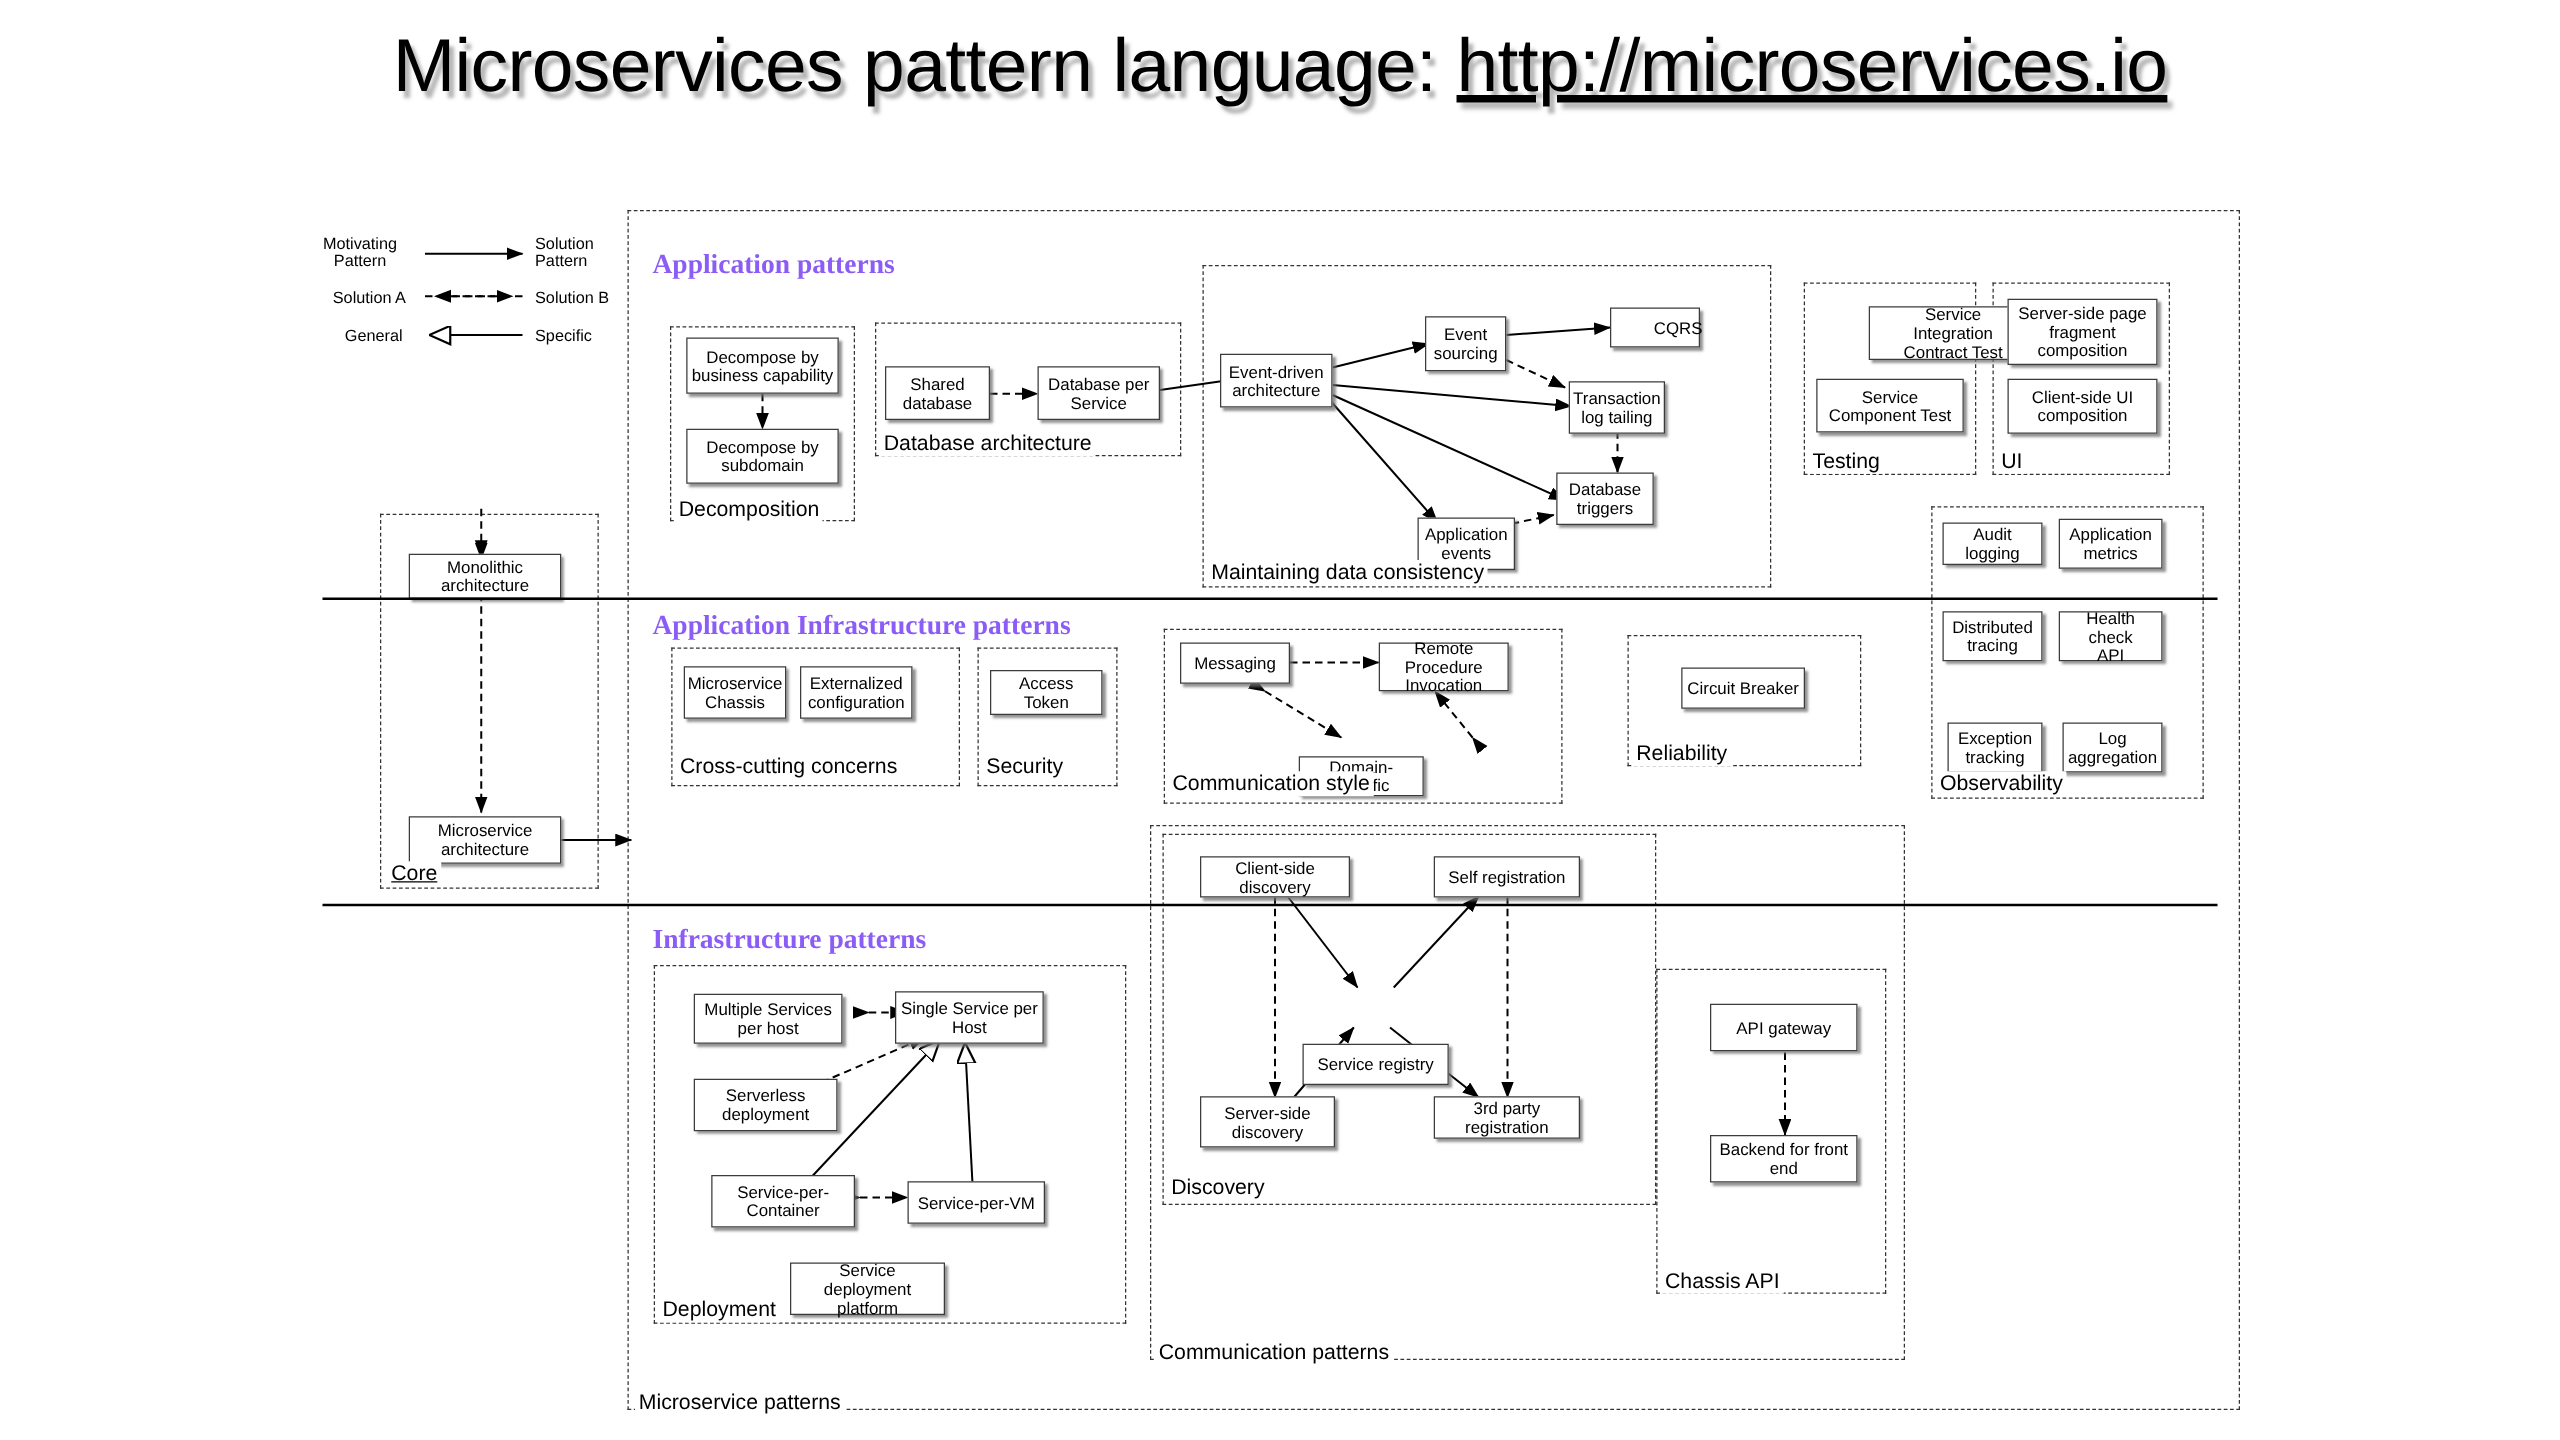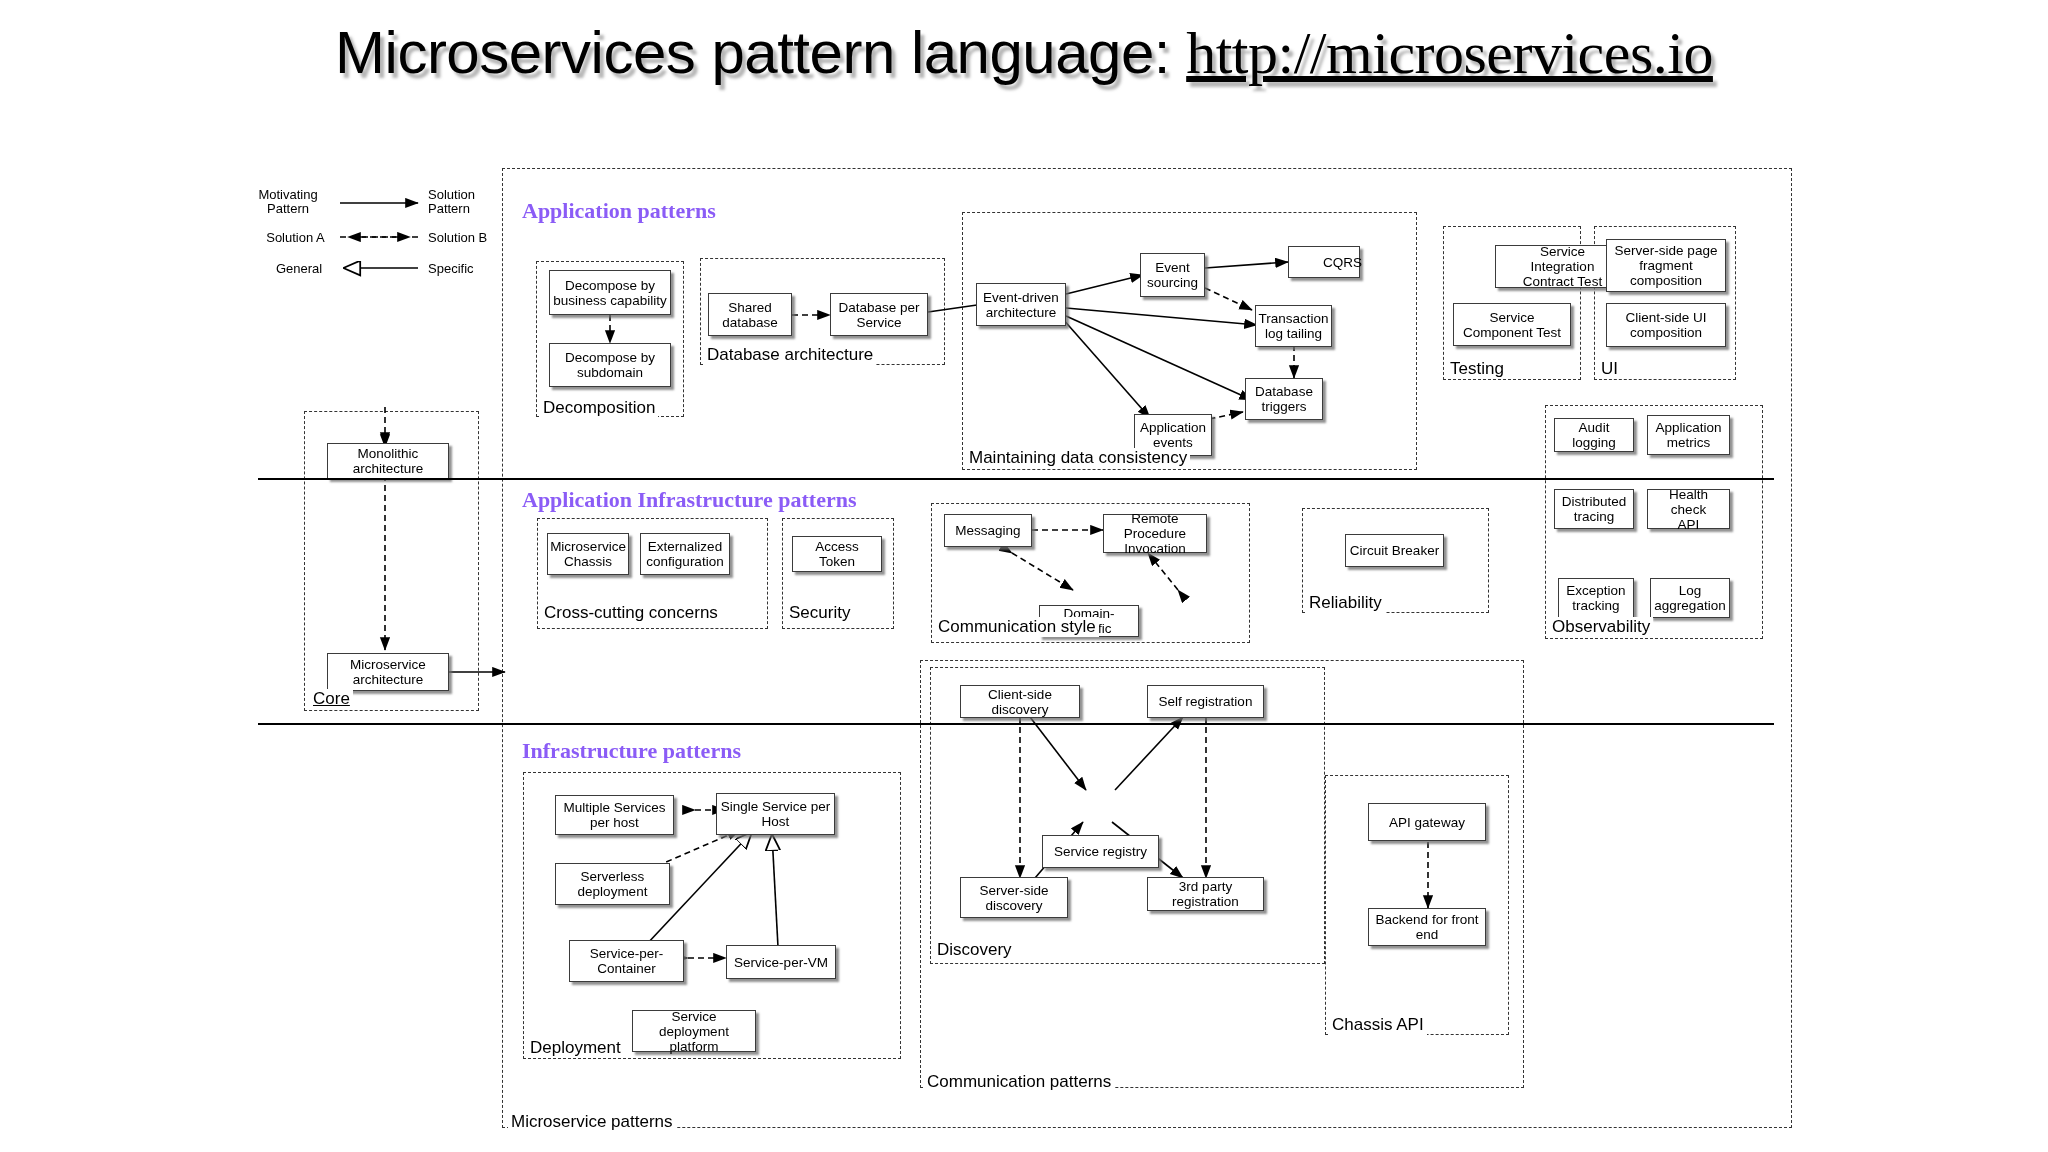--- a/index.html
+++ b/index.html
@@ -7,21 +7,21 @@
        font-family:"Liberation Sans","DejaVu Sans",sans-serif;color:#000;}
 
   
   #title{
     position:absolute;left:0;top:18px;width:2048px;text-align:center;
     font-size:60px;font-weight:400;letter-spacing:-0.5px;
     font-family:"Liberation Sans","DejaVu Sans",sans-serif;
     color:#000;text-shadow:4px 5px 3px rgba(120,120,120,.55);
     white-space:nowrap;
   }
-  #title .url{text-decoration:underline;font-family:Liberation Serif, serif;}
+  #title .url{text-decoration:underline;}
 
   
   .node{
     position:absolute;box-sizing:border-box;
     background:#fff;border:1.4px solid #3b3b3b;
     box-shadow:2.5px 2.5px 2px rgba(110,110,110,.75);
     display:flex;align-items:center;justify-content:center;text-align:center;
     font-size:13.5px;line-height:15px;color:#000;padding:2px 3px;z-index:6;
   }
 

